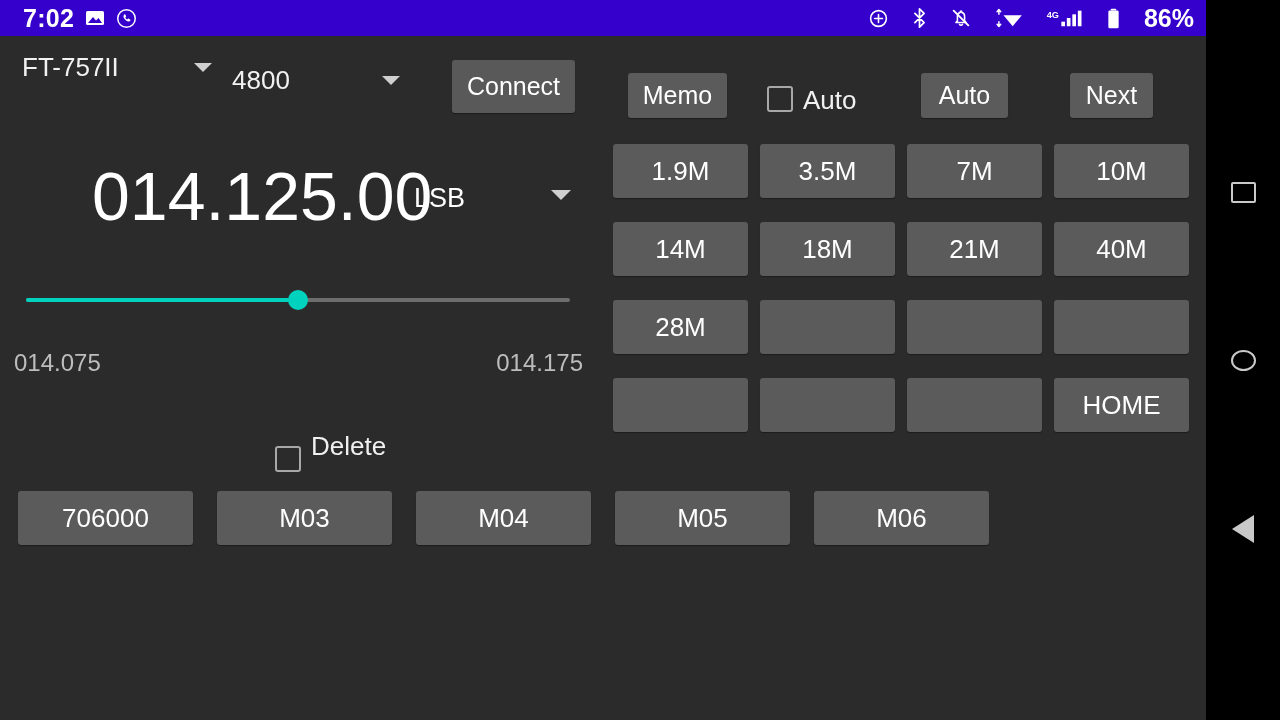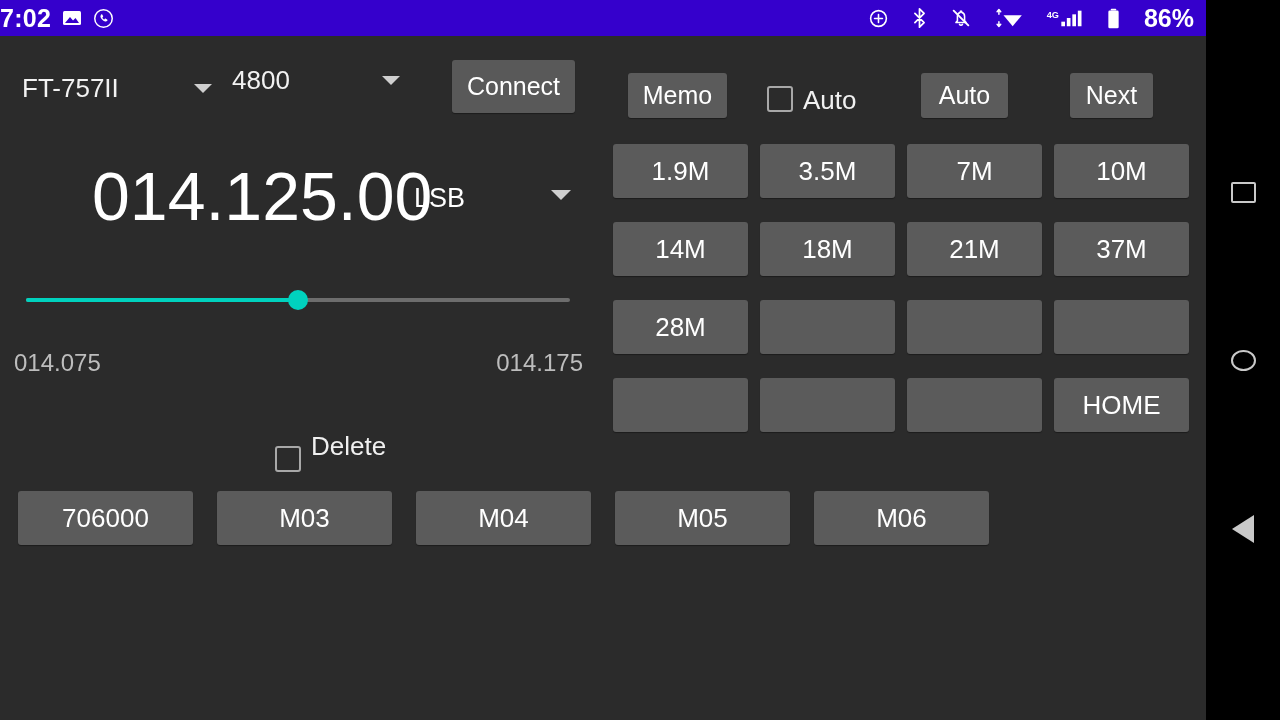--- a/index.html
+++ b/index.html
@@ -19,41 +19,41 @@
   }
 
   
   #statusbar {
     position: absolute; left: 0; top: 0;
     width: 1206px; height: 36px;
     background: #3500cc;
     display: flex; align-items: center;
     color: #fff;
   }
-  #status-left { display: flex; align-items: center; gap: 11px; }
+  #status-left { display: flex; align-items: center; gap: 11px; margin-left: 23px; }
   #status-clock { font-size: 25px; font-weight: bold; letter-spacing: .3px; }
   #status-right { margin-left: auto; display: flex; align-items: center; gap: 22px; padding-right: 12px; }
   #status-battery-pct { font-size: 25px; font-weight: bold; margin-left: 1px; }
   .sicon { display: block; }
 
   
   .spinner {
     position: absolute; height: 42px;
     display: flex; align-items: center;
     color: #f2f2f2;
   }
   .spinner .sp-text { font-size: 26px; white-space: nowrap; }
   .spinner .caret {
     width: 0; height: 0;
     border-left: 9px solid transparent;
     border-right: 9px solid transparent;
     border-top: 9px solid #cfcfcf;
     margin-left: auto;
   }
-  #spinner-radio { left: 22px; top: 67px; width: 190px; }
+  #spinner-radio { left: 22px; top: 46px; width: 190px; }
   #spinner-baud  { left: 232px; top: 59px; width: 168px; }
 
   .btn {
     position: absolute;
     background: #5b5b5b;
     border: none; border-radius: 3px;
     color: #ffffff;
     font-family: "Liberation Sans", sans-serif;
     font-size: 25px;
     display: flex; align-items: center; justify-content: center;
@@ -258,21 +258,21 @@
     <button class="btn" id="btn-next">Next</button>
 
     <div id="band-grid">
       <button class="band-btn">1.9M</button>
       <button class="band-btn">3.5M</button>
       <button class="band-btn">7M</button>
       <button class="band-btn">10M</button>
       <button class="band-btn">14M</button>
       <button class="band-btn">18M</button>
       <button class="band-btn">21M</button>
-      <button class="band-btn">37M</button>
+      <button class="band-btn">40M</button>
       <button class="band-btn">28M</button>
       <button class="band-btn"></button>
       <button class="band-btn"></button>
       <button class="band-btn"></button>
       <button class="band-btn"></button>
       <button class="band-btn"></button>
       <button class="band-btn"></button>
       <button class="band-btn">HOME</button>
     </div>
 

